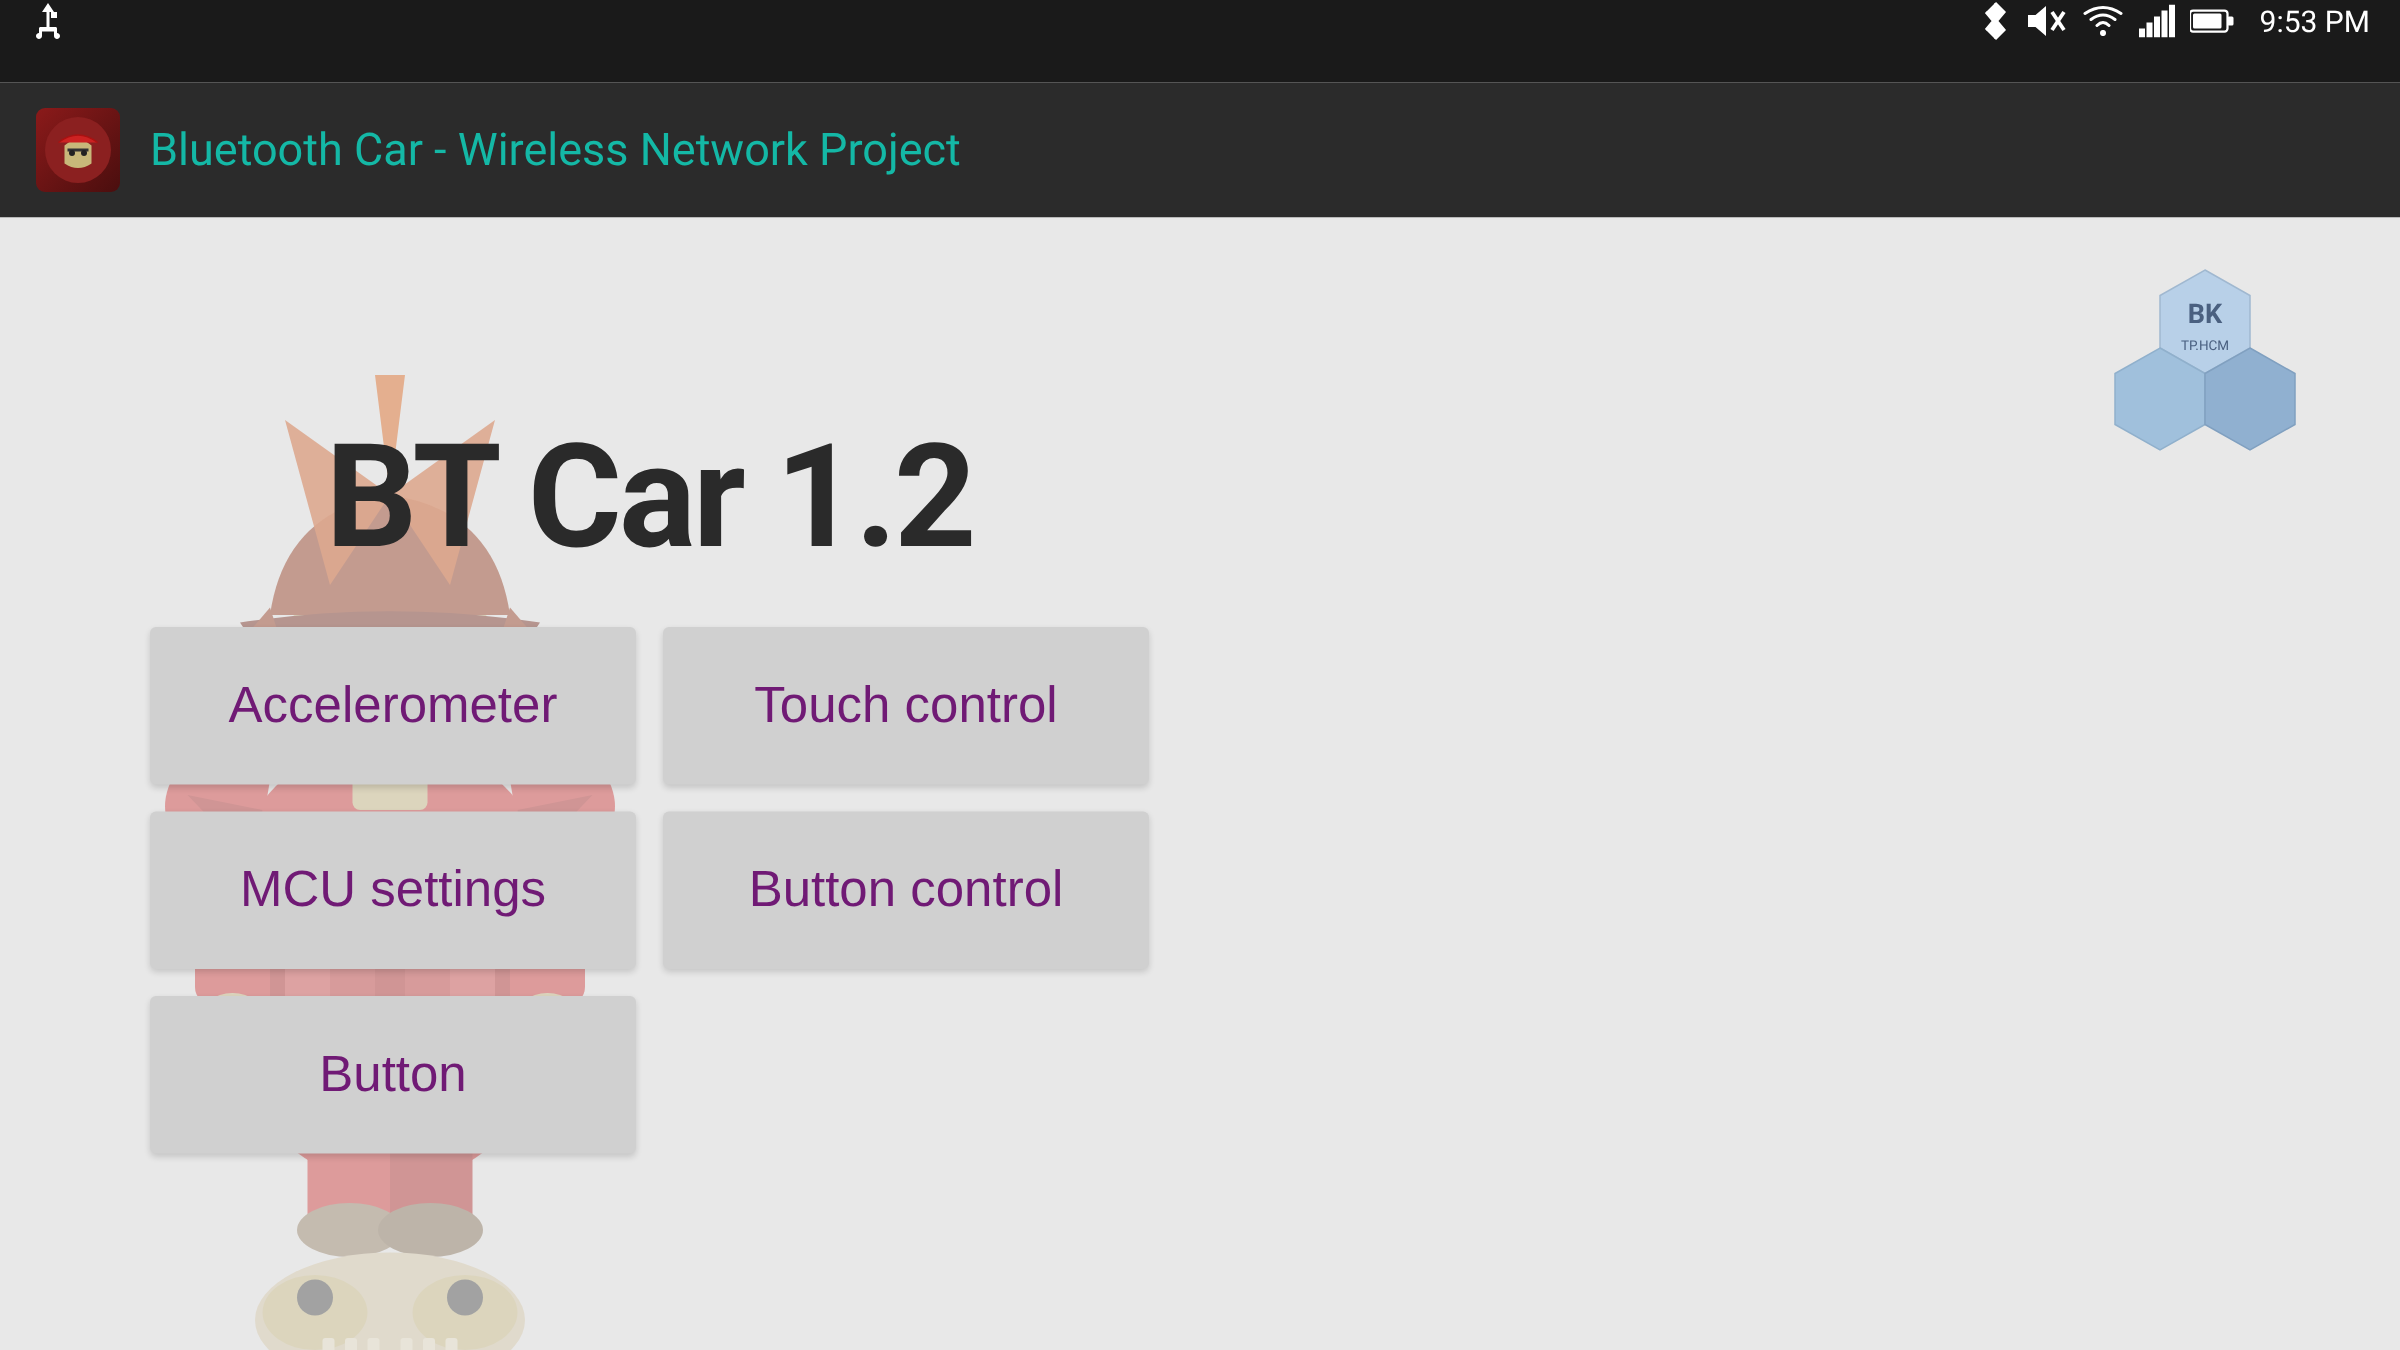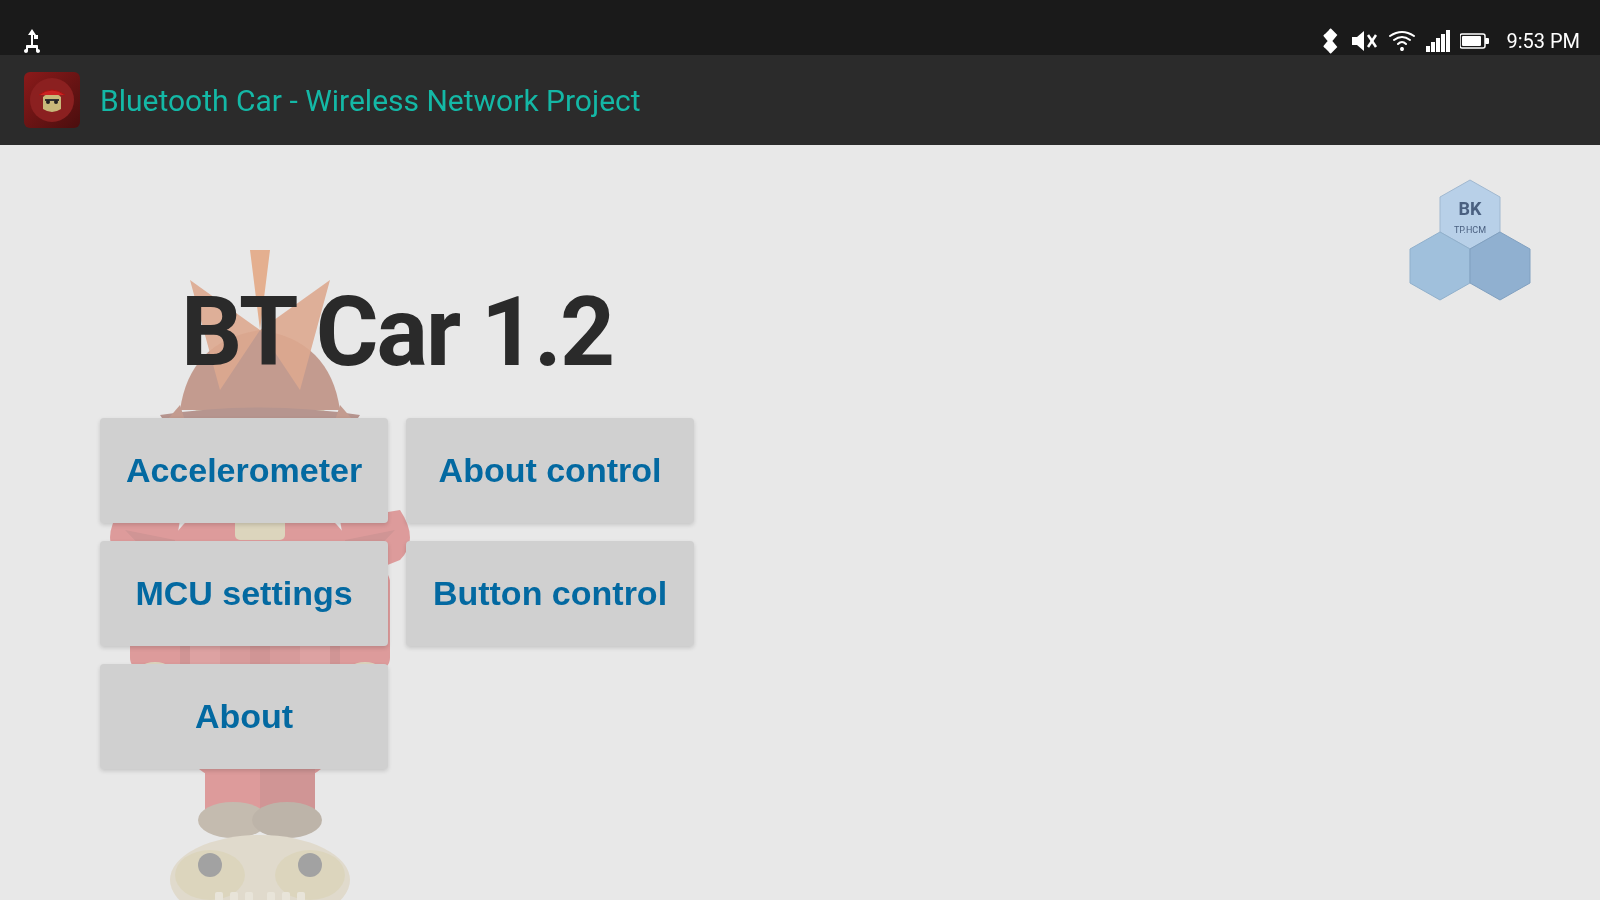--- a/index.html
+++ b/index.html
@@ -11,21 +11,21 @@
       font-family: 'Roboto', Arial, sans-serif;
       background: #e8e8e8;
     }
 
     
     #status-bar {
       width: 100%;
       height: 55px;
       background: #1a1a1a;
       display: flex;
-      align-items: flex-end;
+      align-items: flex-start;
       justify-content: space-between;
       padding: 0 20px;
       color: white;
     }
     .status-left {
       display: flex;
       align-items: center;
       gap: 12px;
     }
     .status-right {
@@ -116,28 +116,28 @@
       letter-spacing: -2px;
     }
 
     .button-grid {
       display: grid;
       grid-template-columns: 1fr 1fr;
       gap: 18px;
     }
 
     .menu-btn {
-      width: 288px;
+      width: 324px;
       height: 105px;
       background: #d0d0d0;
       border: none;
       border-radius: 4px;
       font-size: 34px;
-      font-weight: 700;
-      color: #0369a1;
+      font-weight: 400;
+      color: #701a75;
       cursor: pointer;
       display: flex;
       align-items: center;
       justify-content: center;
       box-shadow: 0 2px 4px rgba(0,0,0,0.15);
       transition: background 0.15s;
     }
 
     
     .bk-logo {
@@ -307,20 +307,20 @@
 
       <text x="70" y="58" text-anchor="middle" font-size="9" fill="#4a6080">TP.HCM</text>
     </svg>
   </div>
 
   <div class="center-content">
     <span class="app-name">BT Car 1.2</span>
 
     <div class="button-grid">
       <button class="menu-btn">Accelerometer</button>
-      <button class="menu-btn">About control</button>
+      <button class="menu-btn">Touch control</button>
       <button class="menu-btn">MCU settings</button>
       <button class="menu-btn">Button control</button>
-      <button class="menu-btn">About</button>
+      <button class="menu-btn">Button</button>
     </div>
   </div>
 
 </div>
 
 </body></html>

